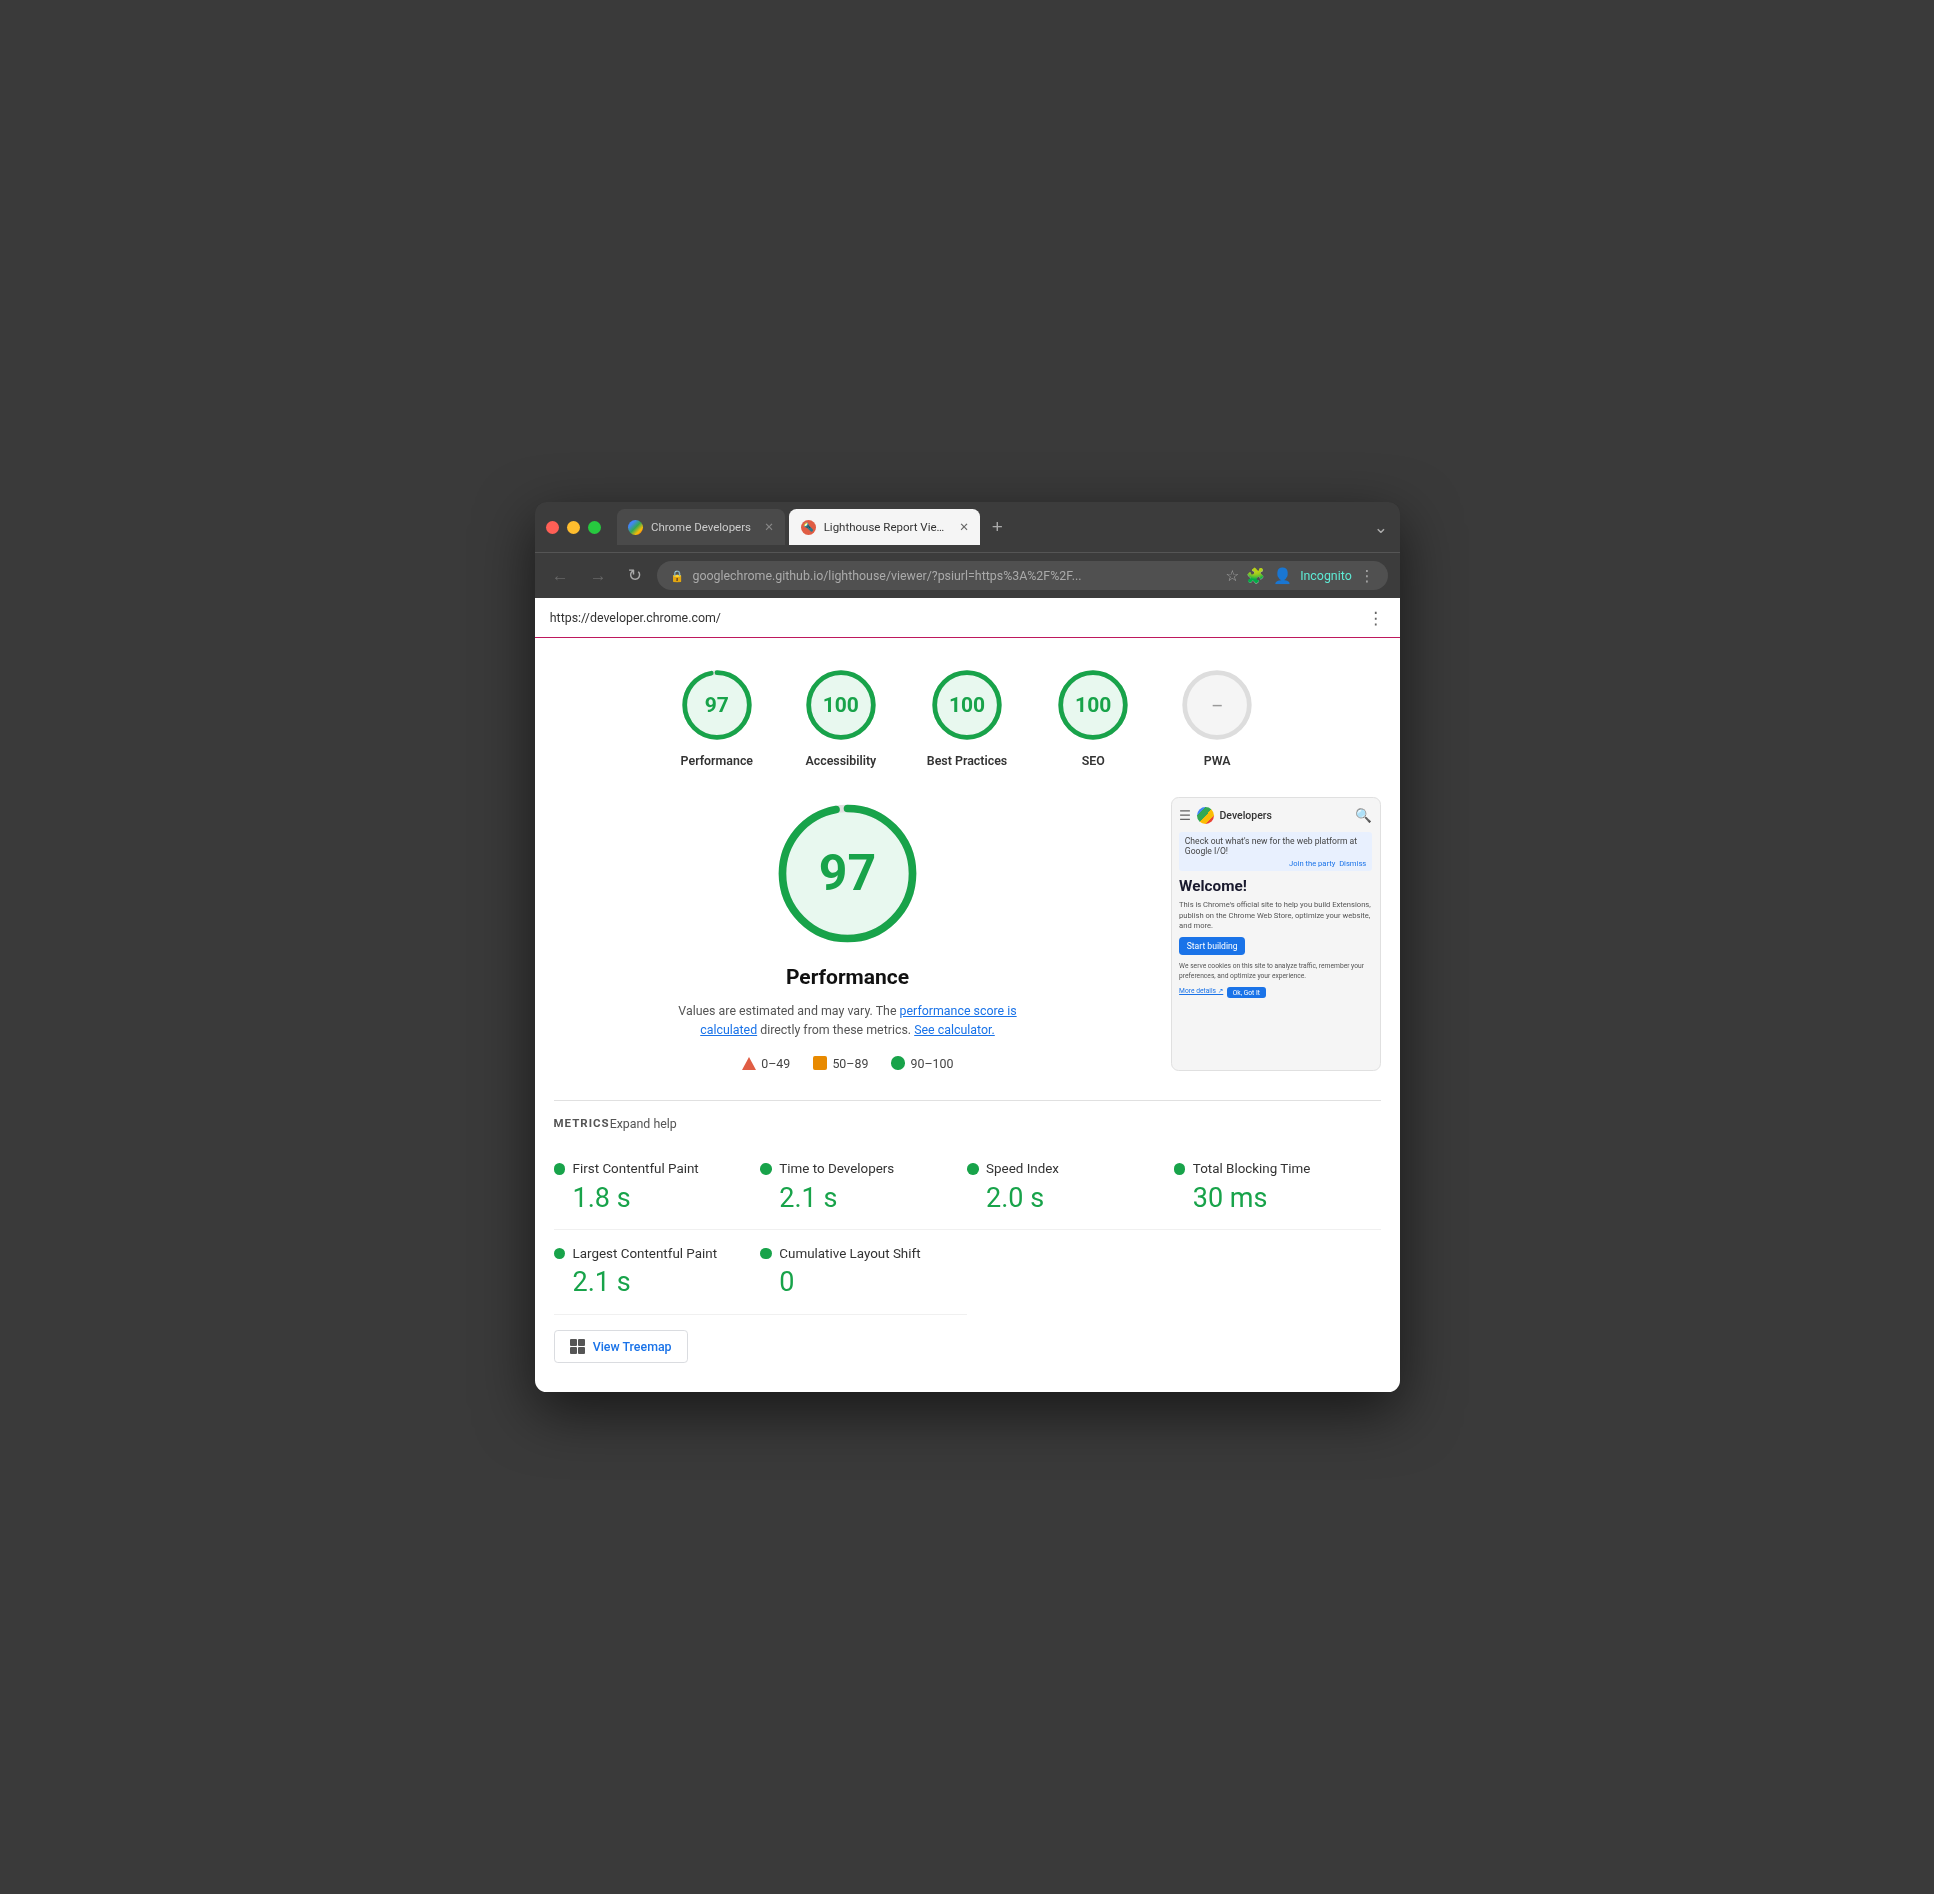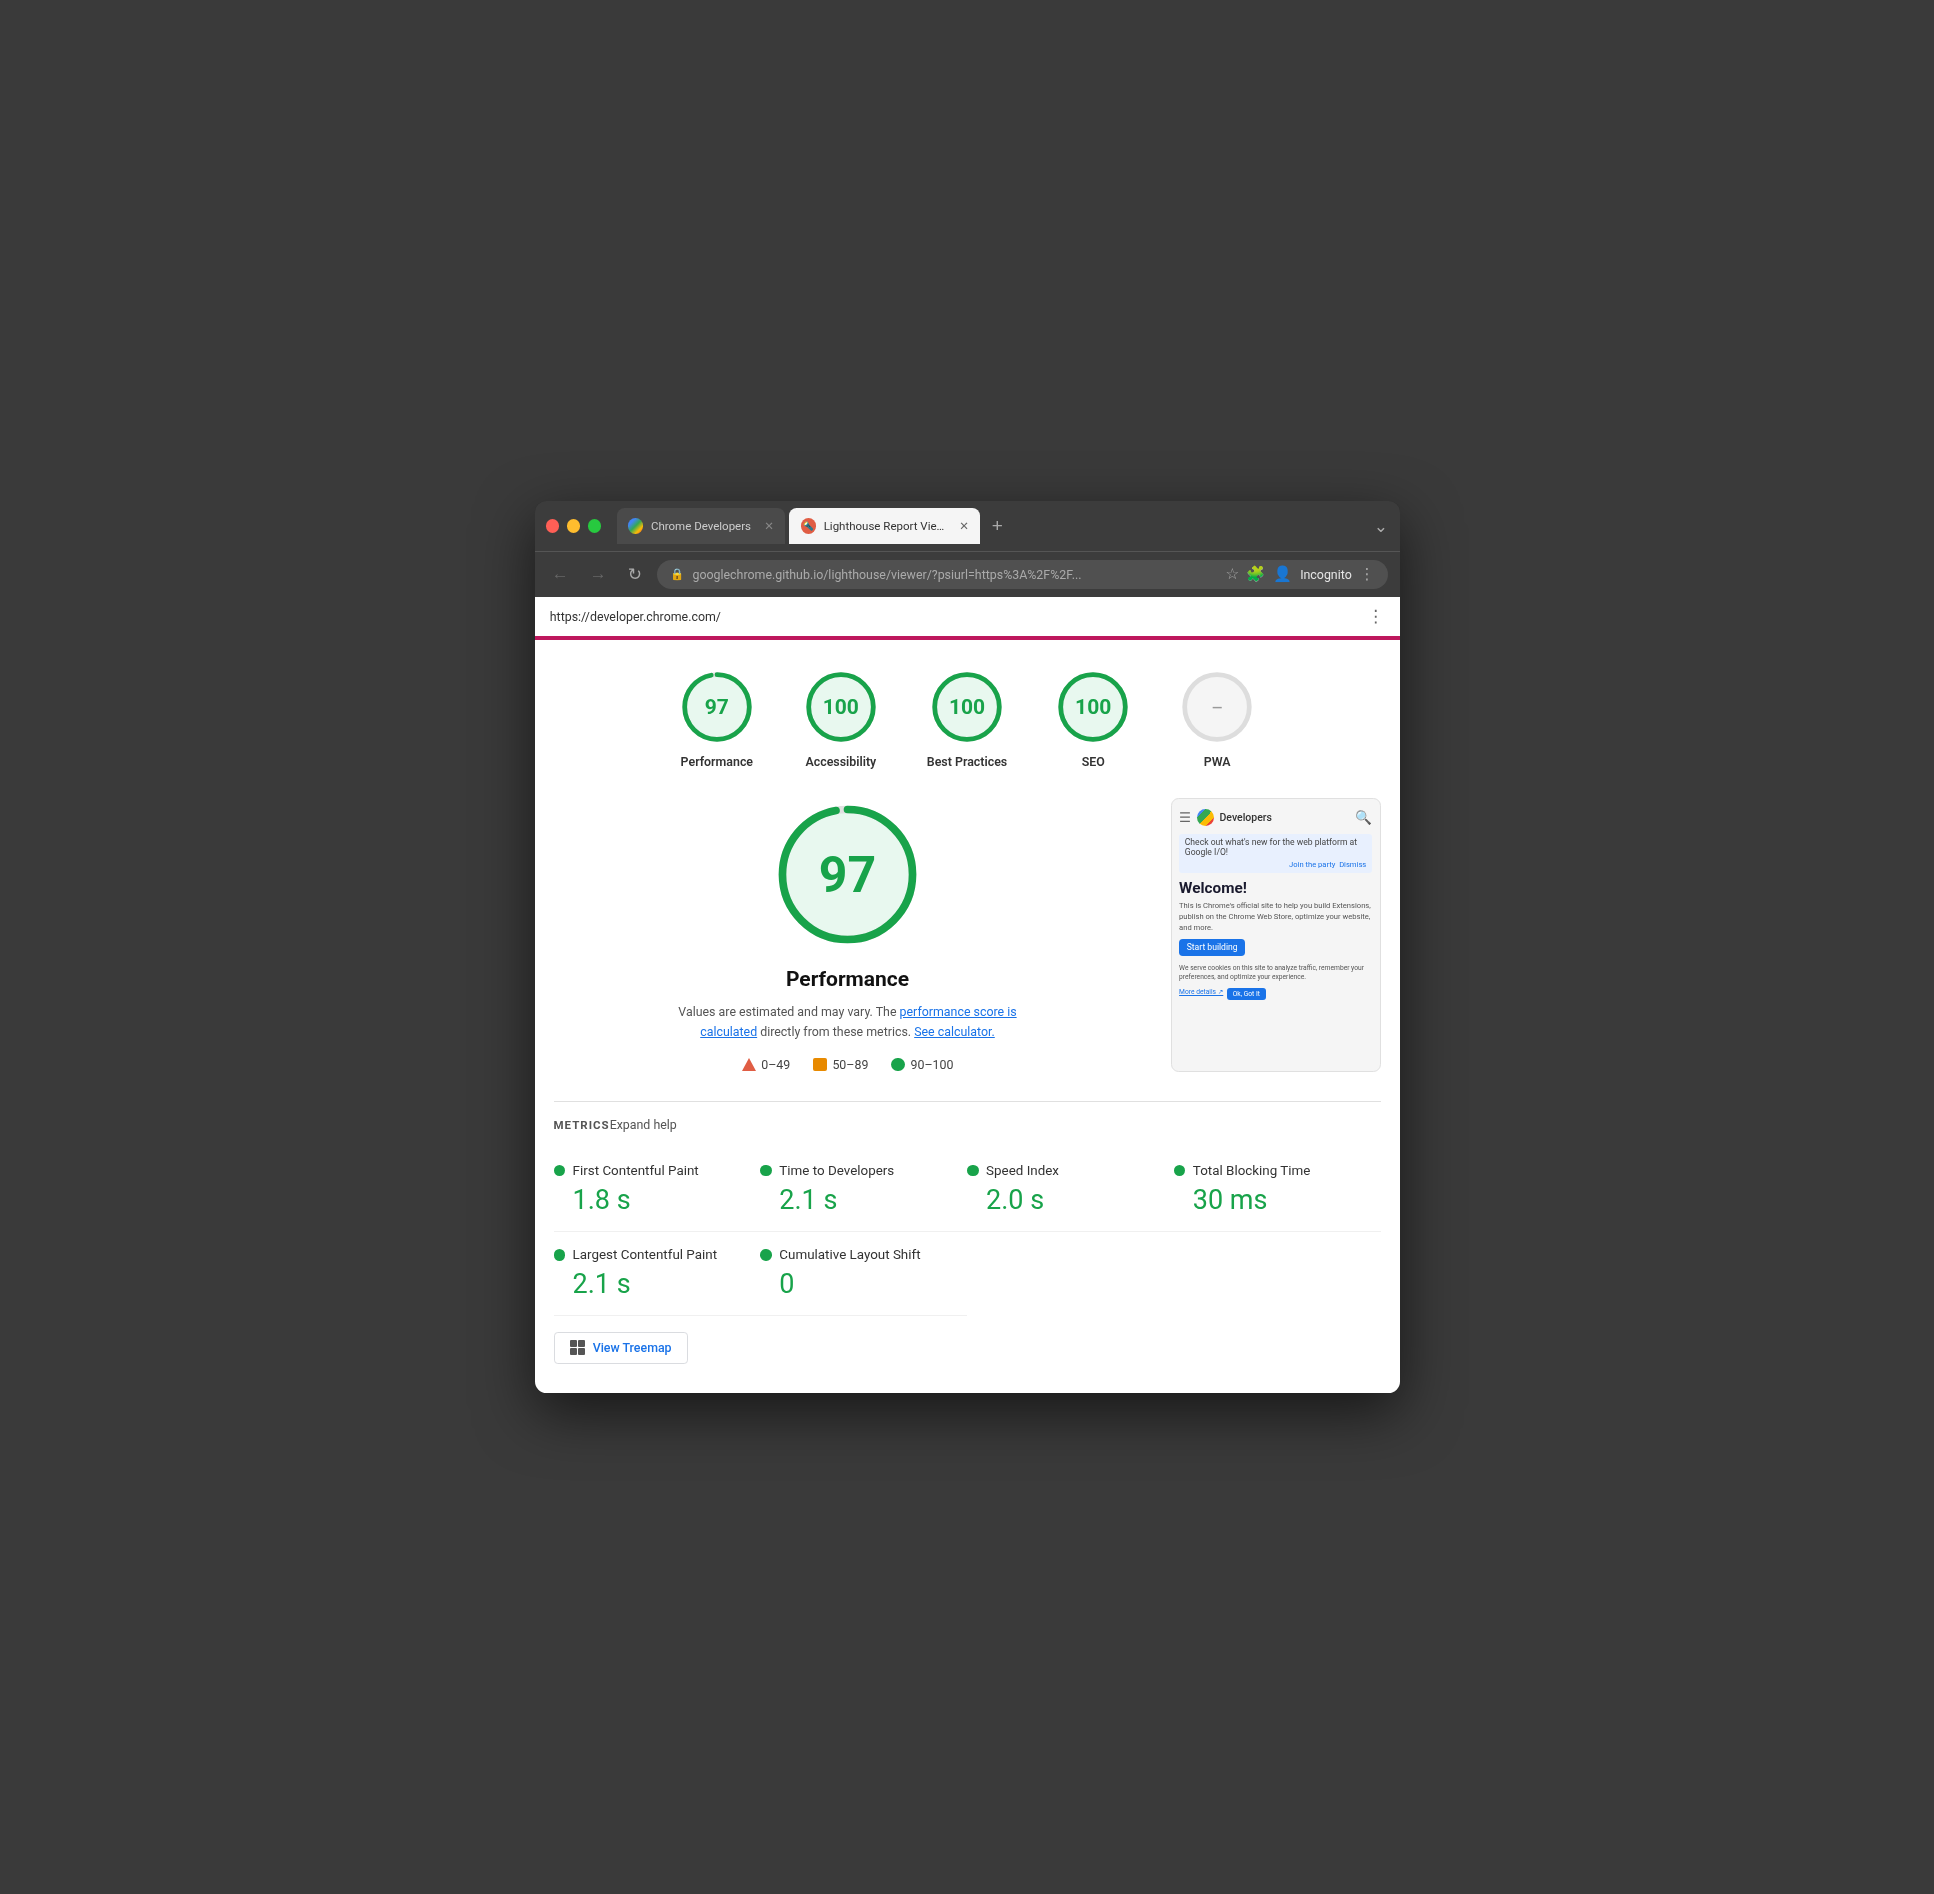--- a/index.html
+++ b/index.html
@@ -125,21 +125,21 @@
       font-size: 15.3px;
       cursor: pointer;
     }
     
     .popup-bar {
       background: #fff;
       padding: 9.6px 15.3px;
       display: flex;
       align-items: center;
       justify-content: space-between;
-      border-bottom: 4px solid #be185d;
+      border-bottom: 1px solid #be185d;
       font-size: 12.4px;
       color: #333;
     }
     .popup-bar-actions { color: #666; font-size: 17px; cursor: pointer; }
     
     .content {
       background: #fff;
       padding: 29px 19px;
     }
     
@@ -458,21 +458,21 @@
     <button class="nav-btn">↻</button>
     <div class="url-bar">
       <span class="url-lock">🔒</span>
       <span class="url-text">
         <span>googlechrome.github.io</span><span style="color:#aaa;">/lighthouse/viewer/?psiurl=https%3A%2F%2F...</span>
       </span>
       <div class="url-actions">
         <span class="url-action-btn">☆</span>
         <span class="url-action-btn">🧩</span>
         <span class="url-action-btn">👤</span>
-        <span class="url-action-btn" style="font-size:12.4px;color:#e5e5e5;">Incognito</span>
+        <span class="url-action-btn" style="font-size:12.4px;color:#5eead4;">Incognito</span>
         <span class="url-action-btn">⋮</span>
       </div>
     </div>
   </div>
 
   <div class="popup-bar">
     <span style="font-size:12.4px;color:#333;">https://developer.chrome.com/</span>
     <span class="popup-bar-actions">⋮</span>
   </div>
 

